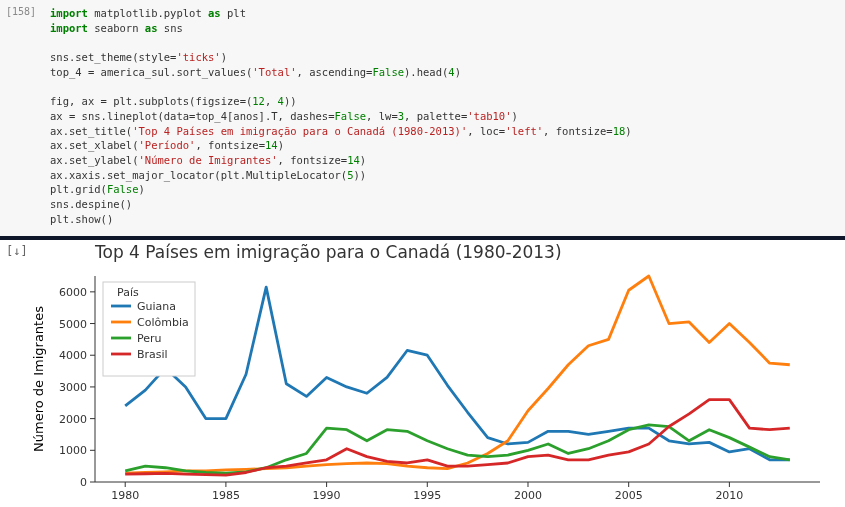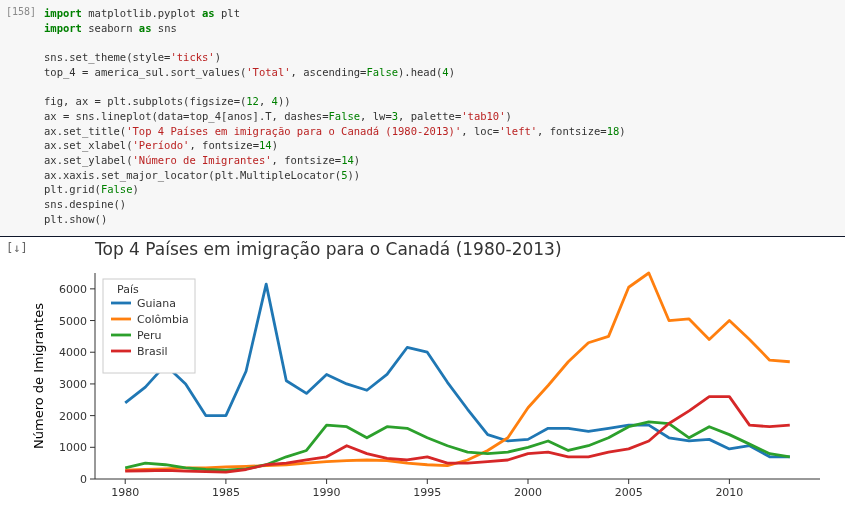--- a/index.html
+++ b/index.html
@@ -5,23 +5,23 @@
   body {
     margin: 0;
     padding: 0;
     font-family: 'DejaVu Sans Mono', 'Consolas', monospace;
     font-size: 11px;
     background: #fff;
     width: 845px;
   }
   .code-cell {
     background: #f7f7f7;
-    padding: 6px 10px 10px 16px;
+    padding: 6px 10px 10px 22px;
     position: relative;
-    border-bottom: 1px solid #0f172a;
+    border-bottom: 4px solid #0f172a;
   }
   .prompt {
     position: absolute;
     left: 6px;
     top: 6px;
     color: #888;
     font-size: 10px;
   }
   pre.code {
     margin: 0;

